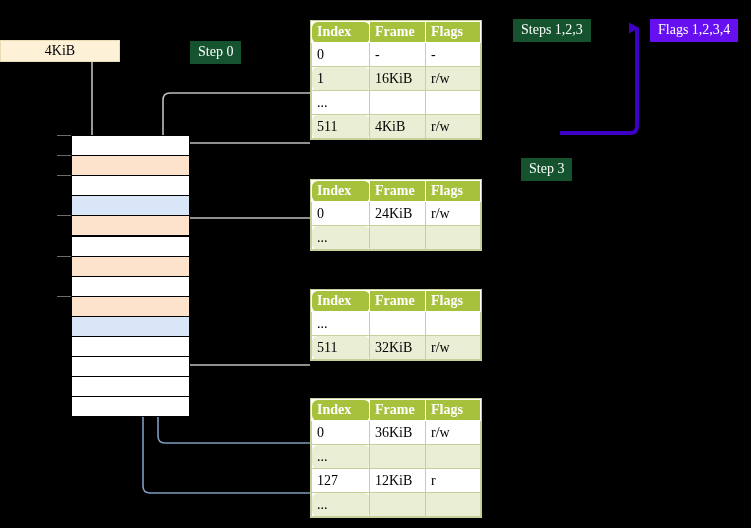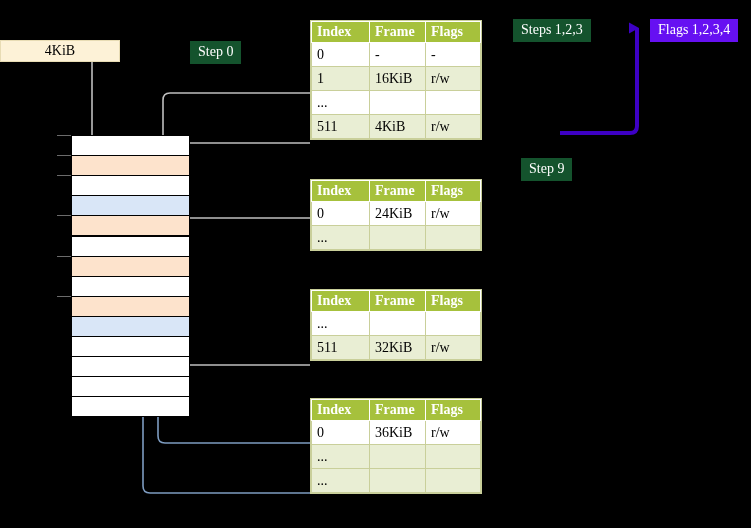--- a/index.html
+++ b/index.html
@@ -99,21 +99,21 @@
   .ptable td {
     padding: 2px 5px;
     border: 1px solid #c9cf9a;
     height: 24px;
     box-sizing: border-box;
     vertical-align: middle;
     background: #ffffff;
   }
   .ptable tr.alt td { background: #e9eed4; }
   .ptable td.hl { background: #fbfbb0; }
-  .col-index { width: 58px; }
+  .col-index { width: 58px; border-radius: 6px; }
   .col-frame { width: 56px; }
   .col-flags { width: 55px; }
 </style>
 </head>
 <body>
 
 <div class="stage">
 
   <svg class="wires" viewBox="0 0 751 528" xmlns="http://www.w3.org/2000/svg">
     <defs>
@@ -146,21 +146,21 @@
   </svg>
 
   <div class="size-box" style="left:0px; top:40px; width:120px; height:22px;">4KiB</div>
 
   <div class="badge badge-dark-red" style="left:190px; top:41px;">Step 0</div>
 
   <div class="badge badge-dark-red" style="left:513px; top:19px;">Steps 1,2,3</div>
 
   <div class="badge badge-blue" style="left:650px; top:19px;">Flags 1,2,3,4</div>
 
-  <div class="badge badge-dark-red" style="left:521px; top:158px;">Step 9</div>
+  <div class="badge badge-dark-red" style="left:521px; top:158px;">Step 3</div>
 
   <div class="memcol" style="left:71px; top:135px; width:119px; height:281px;">
 
   <div class="memrow" style="top: 0px; height: 21.1px; width: 119px;"></div>
       <div class="memrow peach" style="top: 20.1px; height: 21.1px; width: 119px;"></div>
       <div class="memrow" style="top: 40.2px; height: 21.1px; width: 119px;"></div>
       <div class="memrow blue" style="top: 60.3px; height: 21.1px; width: 119px;"></div>
       <div class="memrow peach" style="top: 80.4px; height: 21.1px; width: 119px;"></div>
       <div class="memrow" style="top: 100.5px; height: 21.1px; width: 119px;"></div>
       <div class="memrow peach" style="top: 120.6px; height: 21.1px; width: 119px;"></div>
@@ -270,20 +270,25 @@
         <tr>
           <td class="col-index">0</td>
           <td class="col-frame">36KiB</td>
           <td class="col-flags">r/w</td>
         </tr>
         <tr class="alt">
           <td class="col-index">...</td>
           <td class="col-frame"></td>
           <td class="col-flags"></td>
         </tr>
+        <tr>
+          <td class="col-index">127</td>
+          <td class="col-frame">12KiB</td>
+          <td class="col-flags">r</td>
+        </tr>
         <tr class="alt">
           <td class="col-index">...</td>
           <td class="col-frame"></td>
           <td class="col-flags"></td>
         </tr>
       </tbody>
   </table>
 
 </div>
 

